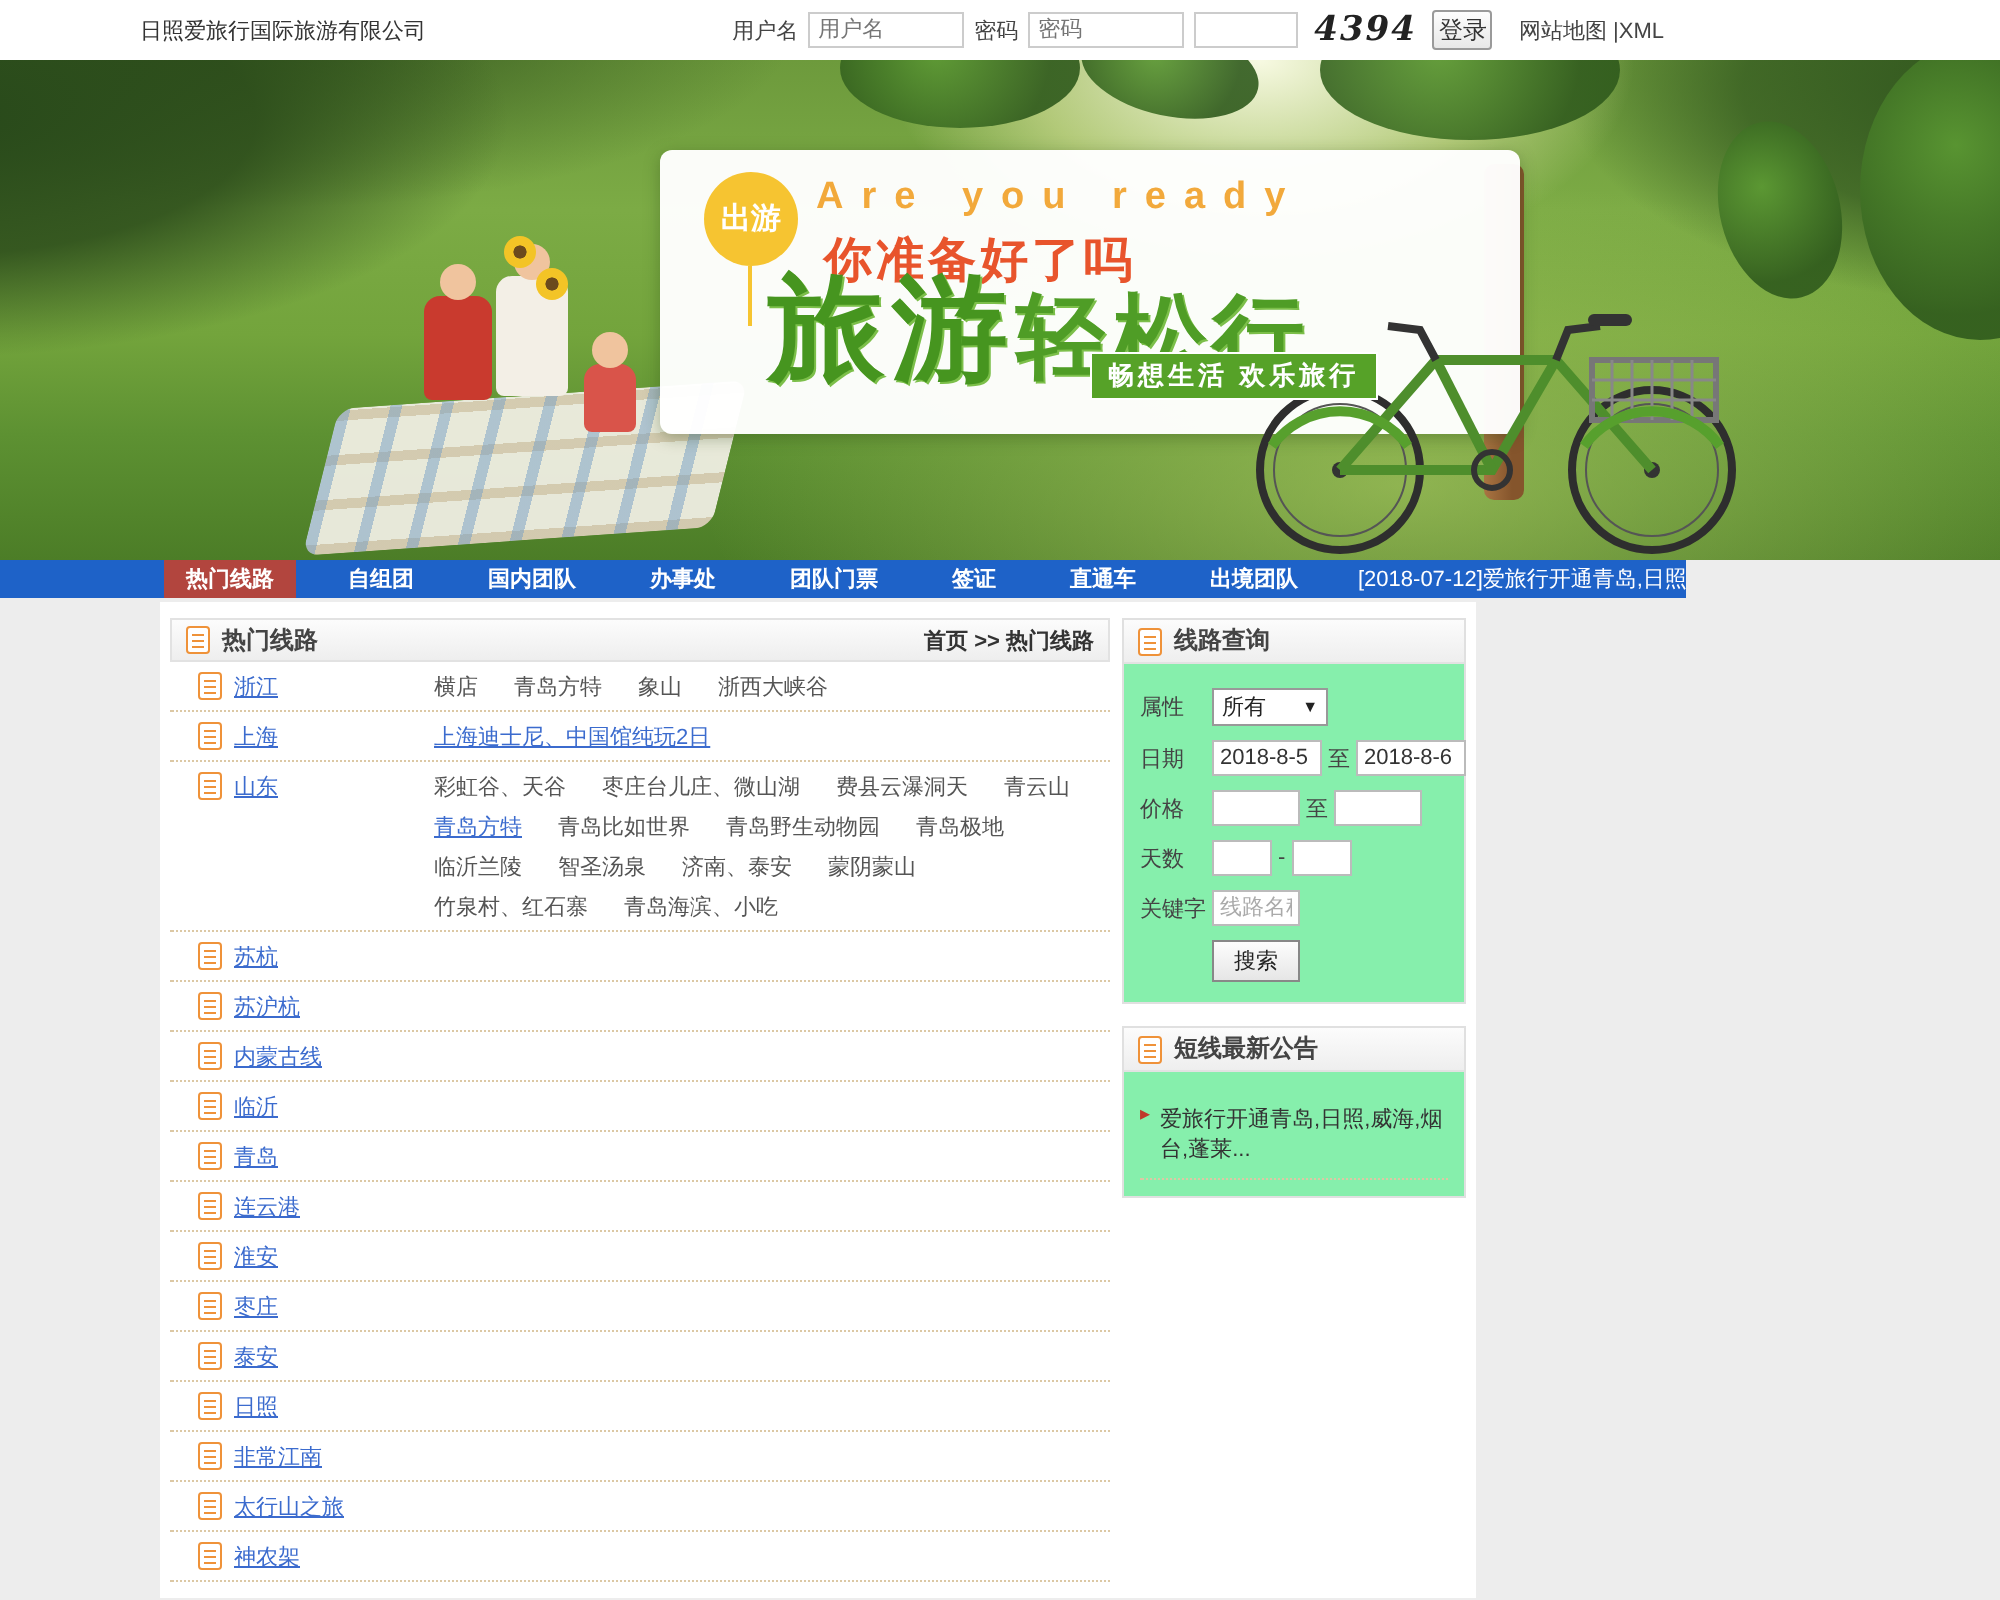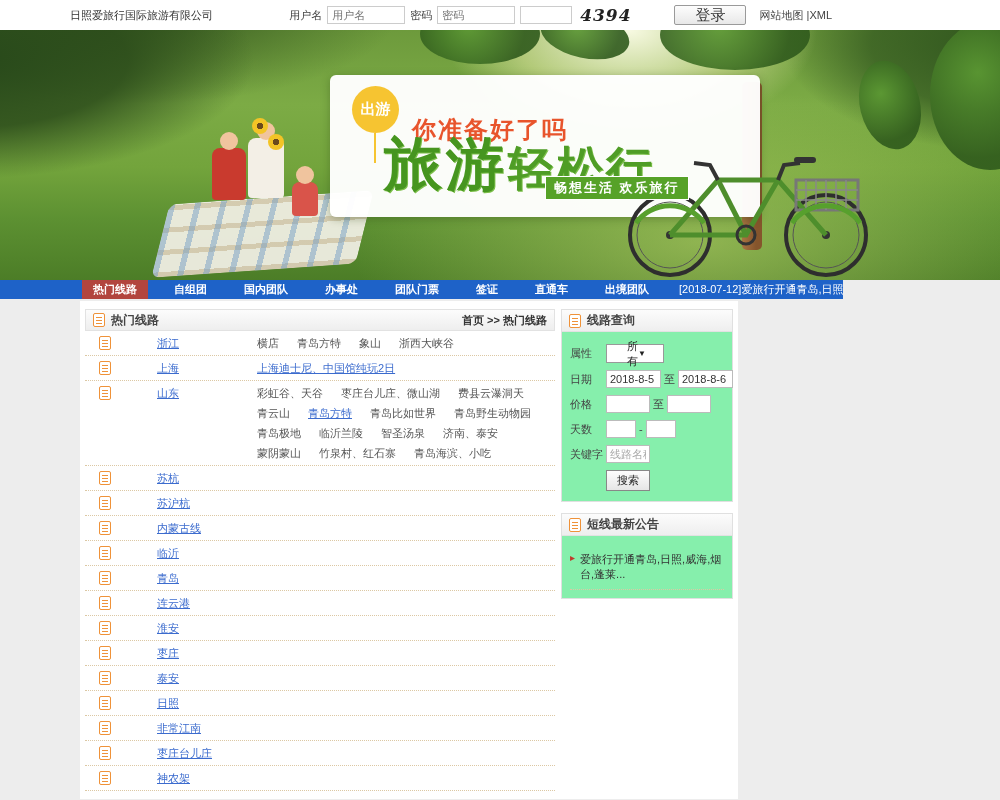--- a/index.html
+++ b/index.html
@@ -6,21 +6,21 @@
   html,body { width:1000px; height:800px; background:#ededed; font-family:"Liberation Sans","DejaVu Sans",sans-serif; overflow:hidden; }
 
   
   .topbar { height:30px; background:#fff; display:flex; align-items:center; font-size:11px; color:#333; }
   .topbar .company { margin-left:70px; }
   .topbar-right { margin-left:auto; margin-right:168px; display:flex; align-items:center; gap:5px; }
   .topbar-right label { color:#444; }
   .tb-input { width:78px; height:18px; border:1px solid #ccc; font-size:11px; padding:0 4px; color:#333; }
   .tb-captcha { width:52px; }
   .captcha-text { font-family:"DejaVu Serif",serif; font-style:italic; font-weight:bold; font-size:17px; color:#222; letter-spacing:1px; margin:0 3px; }
-  .login-btn { height:20px; padding:0 20px; font-size:15px; border:1px solid #9a9a9a; background:linear-gradient(#fdfdfd,#e8e8e8); border-radius:2px; color:#333; cursor:pointer;margin-left:35px; }
+  .login-btn { height:20px; padding:0 2px; font-size:12px; border:1px solid #9a9a9a; background:linear-gradient(#fdfdfd,#e8e8e8); border-radius:2px; color:#333; cursor:pointer; }
   .sitemap { margin-left:8px; color:#444; }
 
   
   .banner { position:relative; height:250px; overflow:hidden;
     background:
       radial-gradient(ellipse 260px 150px at 63% 0%, rgba(255,255,235,.95), rgba(255,250,190,.45) 45%, transparent 72%),
       radial-gradient(ellipse 420px 170px at -4% 12%, #27481a 0%, rgba(42,74,26,.85) 40%, transparent 70%),
       radial-gradient(ellipse 360px 130px at 14% -8%, #35571f, transparent 72%),
       radial-gradient(ellipse 330px 150px at 102% 6%, #2e531d, rgba(46,83,29,.7) 45%, transparent 72%),
       radial-gradient(ellipse 500px 220px at 70% 85%, rgba(190,215,110,.55), transparent 70%),
@@ -71,32 +71,32 @@
   .main { width:658px; margin:2px 0 0 80px; background:#fff; padding:8px 5px; display:flex; gap:6px; align-items:flex-start; min-height:452px; }
   .left-col { flex:1; }
   .panel-header { height:22px; background:linear-gradient(#fcfcfc,#eeeeee); border:1px solid #e2e2e2; display:flex; align-items:center; padding:0 7px; font-size:12px; font-weight:bold; color:#444; }
   .doc-icon { width:12px; height:14px; background:#fff; border:1px solid #ef9239; border-radius:2px; position:relative; margin-right:6px; flex:0 0 auto; }
   .doc-icon:after { content:""; position:absolute; left:2px; top:3px; width:6px; height:1px; background:#ef9239; box-shadow:0 3px 0 #ef9239, 0 6px 0 #ef9239; }
   .breadcrumb { margin-left:auto; font-size:11px; font-weight:bold; color:#333; }
   .breadcrumb span { cursor:pointer; }
   .route-rows { }
   .route-row { display:flex; align-items:flex-start; padding:5px 0 4px 14px; border-bottom:1px dotted #dcc8a4; font-size:11px; min-height:21px; }
   .route-row .doc-icon { margin-top:0; }
-  .route-name { color:#3b6bce; text-decoration:underline; min-width:100px; cursor:pointer;margin-left:40px; }
+  .route-name { color:#3b6bce; text-decoration:underline; min-width:100px; cursor:pointer; }
   .route-subs { display:flex; flex-wrap:wrap; column-gap:18px; row-gap:5px; color:#555; flex:1; padding-right:6px; }
   .route-subs .sub { cursor:pointer; color:#555; text-decoration:none; }
   .route-subs .sub.link { color:#3b6bce; text-decoration:underline; }
 
   .right-col { width:172px; flex:0 0 auto; }
   .side-panel { border:1px solid #e0e0e0; background:#86efac; margin-bottom:11px; }
   .side-panel .panel-header { border:none; border-bottom:1px solid #e2e2e2; }
   .search-form { padding:12px 8px 10px; }
   .form-row { display:flex; align-items:center; margin-bottom:7px; font-size:11px; color:#444; }
   .form-label { width:36px; flex:0 0 auto; }
-  .fake-select { width:58px; height:19px; border:1px solid #999; display:flex; align-items:center; padding:0 20px; font-size:11px; color:#222; cursor:pointer; background:#fff;text-align:center; }
+  .fake-select { width:58px; height:19px; border:1px solid #999; display:flex; align-items:center; padding:0 4px; font-size:11px; color:#222; cursor:pointer; background:#fff;text-align:center; }
   .fake-select .arrow { margin-left:auto; font-size:8px; color:#222; }
   .f-input { height:18px; border:1px solid #bbb; font-size:11px; padding:0 3px; color:#333; }
   .f-input::placeholder { color:#aaa; }
   .w-date { width:55px; } .w-price { width:44px; } .w-days { width:30px; } .w-key { width:44px; }
   .mid-sep { margin:0 3px; }
   .search-btn { margin-left:36px; height:21px; padding:0 10px; font-size:11px; border:1px solid #888; background:linear-gradient(#fdfdfd,#e6e6e6); cursor:pointer; color:#222; }
   .notice-list { padding:10px 8px 8px; }
   .notice-item { font-size:11px; color:#333; padding:6px 0 7px; border-bottom:1px dotted #dcc8a4; cursor:pointer; display:flex; align-items:flex-start; }
   .notice-item .bullet { color:#c0392b; margin-right:5px; font-size:10px; }
 </style>
@@ -128,20 +128,21 @@
   <div class="person p1"></div>
   <div class="person p2"></div>
   <div class="person p3"></div>
   <div class="flower f1"></div>
   <div class="flower f2"></div>
 
   <div class="pole"></div>
   <div class="board"></div>
   <div class="badge">出游</div>
   <div class="badge-line"></div>
+  <div class="en-line">Are  you  ready</div>
   <div class="cn-line">你准备好了吗</div>
   <div class="big-title">
     <span class="big-main">旅游</span>
     <span class="big-rest">轻松行</span>
   </div>
   <div class="sub-box">畅想生活 欢乐旅行</div>
 
   <svg class="bike" width="300" height="145" viewBox="0 0 300 145">
     <circle cx="72" cy="100" r="40" fill="none" stroke="#2e2e2e" stroke-width="4"></circle>
     <circle cx="72" cy="100" r="33" fill="none" stroke="#555" stroke-width="1"></circle>
@@ -277,21 +278,21 @@
           <a class="route-name">日照</a>
           <div class="route-subs"></div>
         </div>
         <div class="route-row">
           <span class="doc-icon"></span>
           <a class="route-name">非常江南</a>
           <div class="route-subs"></div>
         </div>
         <div class="route-row">
           <span class="doc-icon"></span>
-          <a class="route-name">枣庄台儿庄</a>
+          <a class="route-name">太行山之旅</a>
           <div class="route-subs"></div>
         </div>
         <div class="route-row">
           <span class="doc-icon"></span>
           <a class="route-name">神农架</a>
           <div class="route-subs"></div>
         </div>
       </div>
   </div>
 

